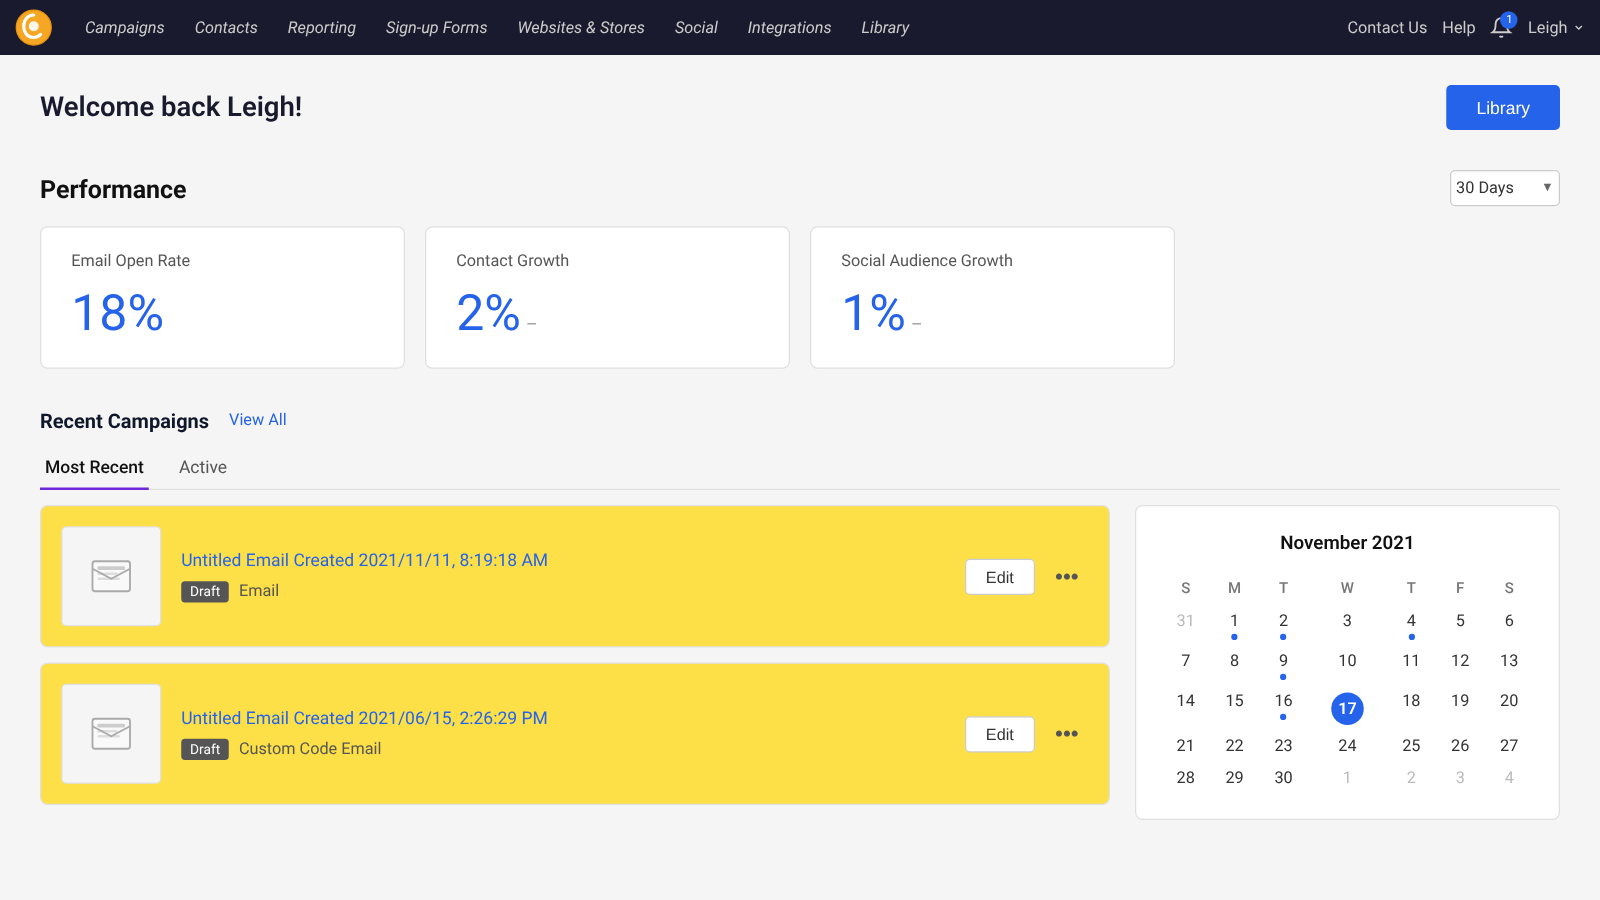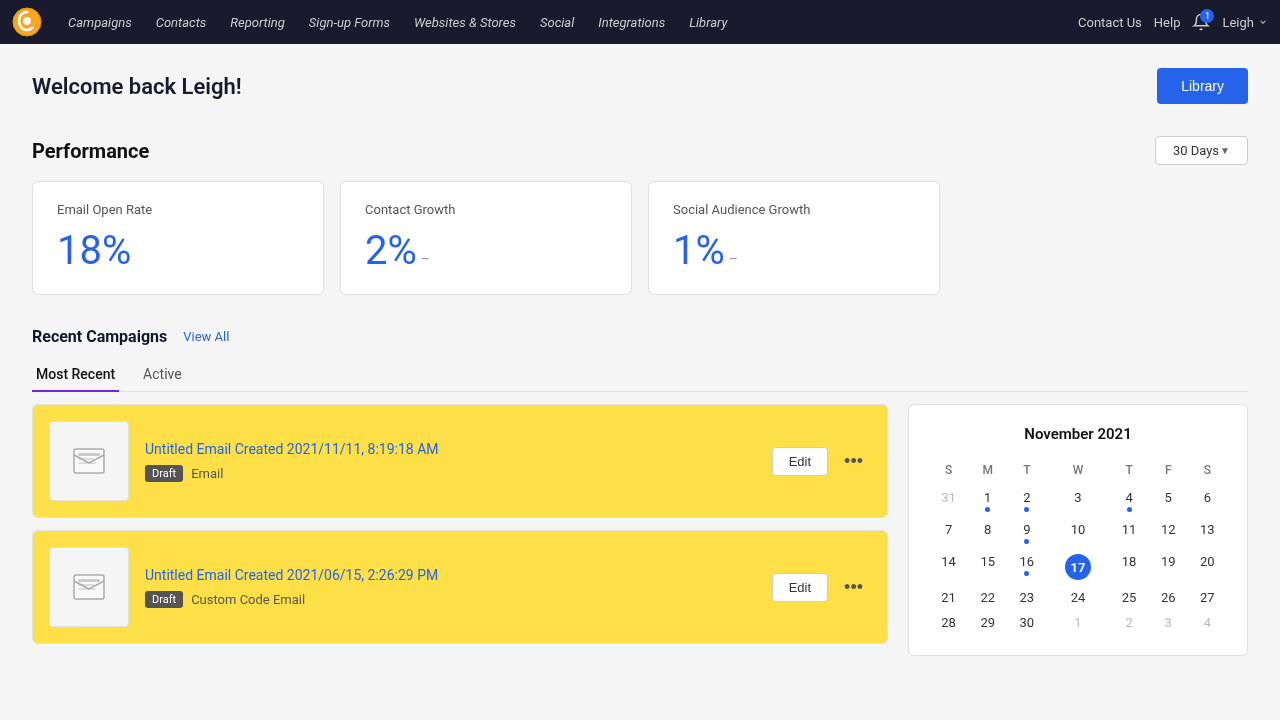--- a/index.html
+++ b/index.html
@@ -20,21 +20,21 @@
     .main { padding: 24px 32px; max-width: 1280px; }
 
     
     .page-header { display: flex; align-items: center; justify-content: space-between; margin-bottom: 32px; }
     .page-title { font-size: 22px; font-weight: 600; color: #1a1a2e; }
     .btn-create { background: #2563eb; color: #fff; border: none; padding: 10px 24px; border-radius: 4px; font-size: 14px; font-weight: 500; cursor: pointer; }
 
     
     .section-header { display: flex; align-items: center; justify-content: space-between; margin-bottom: 16px; }
     .section-title { font-size: 20px; font-weight: 700; color: #111; }
-    .dropdown-select { display: flex; align-items: center; gap: 1px; border: 1px solid #ccc; border-radius: 4px; padding: 6px 17px; background: #fff; cursor: pointer; font-size: 13px; color: #333; }
+    .dropdown-select { display: flex; align-items: center; gap: 22px; border: 1px solid #ccc; border-radius: 4px; padding: 6px 4px; background: #fff; cursor: pointer; font-size: 13px; color: #333; }
     .dropdown-arrow { font-size: 10px; color: #666; }
 
     .stats-grid { display: grid; grid-template-columns: repeat(4, 1fr); gap: 16px; margin-bottom: 32px; }
     .stat-card { background: #fff; border: 1px solid #e0e0e0; border-radius: 6px; padding: 20px 24px; }
     .stat-label { font-size: 13px; color: #555; margin-bottom: 10px; }
     .stat-value { font-size: 40px; font-weight: 400; color: #2563eb; display: flex; align-items: baseline; gap: 4px; }
     .stat-trend { font-size: 14px; color: #999; }
 
     
     .campaigns-header { display: flex; align-items: center; gap: 16px; margin-bottom: 0; }

